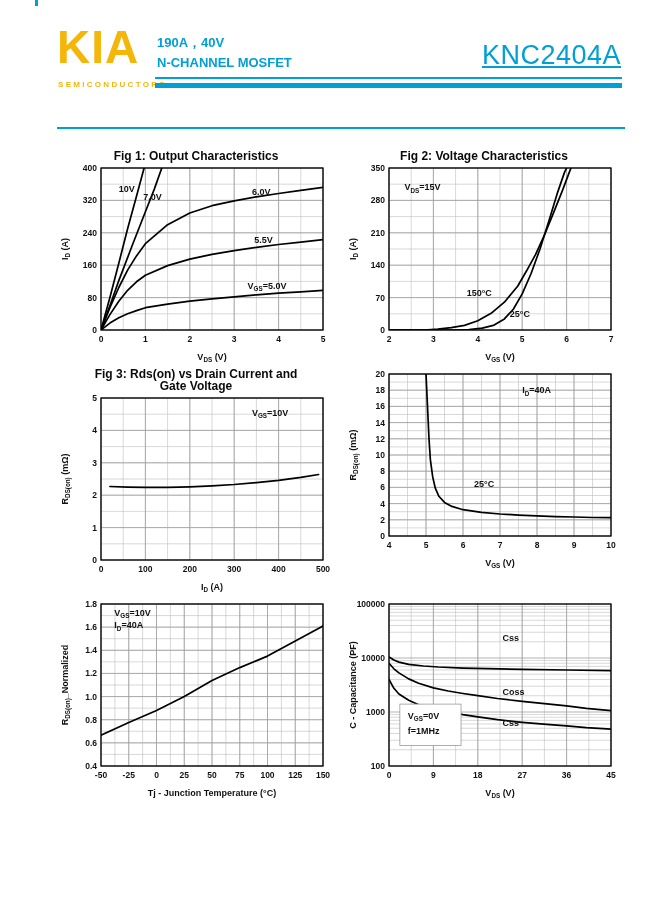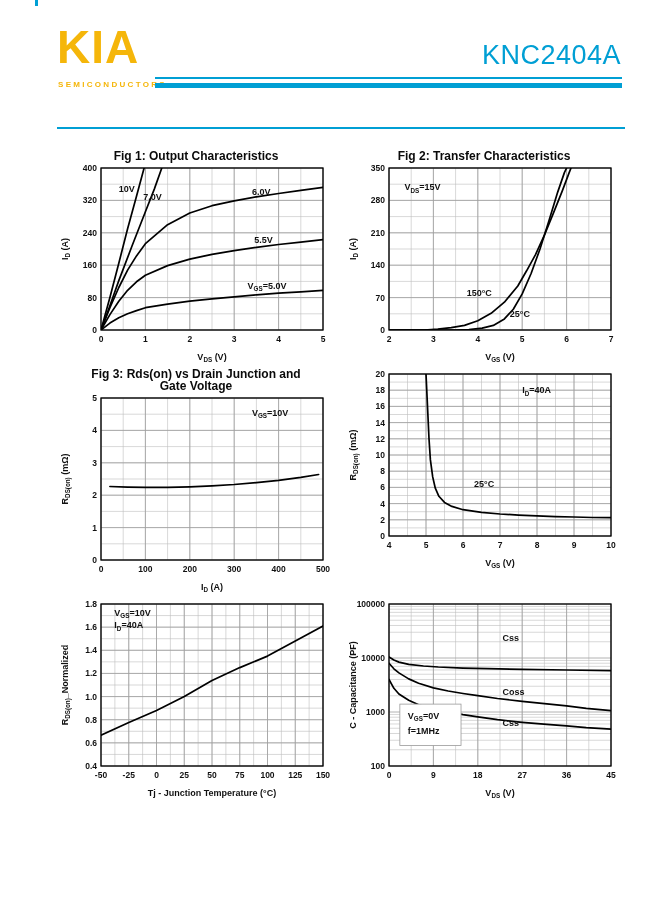--- a/index.html
+++ b/index.html
@@ -4,21 +4,21 @@
 <style>
   html,body{margin:0;padding:0;background:#ffffff;}
   .page{
     position:relative;width:649px;height:801px;background:#fff;
     font-family:"Liberation Sans",sans-serif;overflow:hidden;color:#111;
   }
   .corner-tick{position:absolute;left:35px;top:0;width:3px;height:6px;background:var(--accent,#009fd4);}
   .logo{position:absolute;left:57px;top:24px;color:var(--yellow,#f5b60a);font-size:46px;font-weight:800;line-height:1;letter-spacing:1px;}
   .logo-sub{position:absolute;left:58px;top:80px;color:var(--yellow,#f5b60a);font-size:8px;font-weight:700;letter-spacing:2.3px;}
   .spec{position:absolute;left:157px;top:33px;color:var(--accent,#009fd4);font-size:13px;font-weight:700;line-height:1.5;}
-  .part{position:absolute;right:28px;top:40px;color:var(--accent,#009fd4);font-size:27px;font-weight:500;letter-spacing:.5px;}
+  .part{position:absolute;right:28px;top:40px;color:var(--accent,#009fd4);font-size:27px;font-weight:500;letter-spacing:.5px;text-decoration:underline;}
   .hr-thin{position:absolute;left:155px;right:27px;top:77px;height:2px;background:var(--accent,#009fd4);}
   .hr-thick{position:absolute;left:155px;right:27px;top:83px;height:5px;background:var(--accent,#009fd4);}
   .section-heading{position:absolute;left:57px;top:103px;color:var(--accent,#009fd4);font-size:15px;font-weight:700;}
   .section-underline{position:absolute;left:57px;right:24px;top:127px;height:2px;background:var(--accent,#009fd4);}
   .figs{position:absolute;left:57px;top:138px;display:grid;grid-template-columns:278px 278px;column-gap:10px;row-gap:4px;}
   .fig{width:278px;}
   .fig-title{
     height:24px;display:flex;flex-direction:column;justify-content:flex-end;align-items:center;
     font-size:12px;font-weight:700;line-height:12px;text-align:center;white-space:pre-line;color:#0a0a0a;
   }
@@ -28,20 +28,24 @@
   .footer-rev{position:absolute;right:28px;top:846px;color:var(--accent,#009fd4);font-size:11px;font-weight:700;font-style:italic;}
 </style>
 </head>
 <body>
 
 <div class="page">
   <div class="corner-tick"></div>
 
   <div class="logo">KIA</div>
   <div class="logo-sub">SEMICONDUCTORS</div>
+  <div class="spec">
+    <div>190A，40V</div>
+    <div>N-CHANNEL MOSFET</div>
+  </div>
   <div class="part">KNC2404A</div>
   <div class="hr-thin"></div>
   <div class="hr-thick"></div>
 
   <div class="section-underline"></div>
 
   <div class="figs">
     <div class="fig">
       <div class="fig-title">Fig 1: Output Characteristics</div>
       <svg width="278" height="202" viewBox="0 0 278 202">
@@ -107,21 +111,21 @@
           <text x="40" y="138.6" font-size="8.5" font-weight="700" font-family="&quot;Liberation Sans&quot;,sans-serif" fill="#111" text-anchor="end"><tspan>80</tspan></text>
           <text x="40" y="106.2" font-size="8.5" font-weight="700" font-family="&quot;Liberation Sans&quot;,sans-serif" fill="#111" text-anchor="end"><tspan>160</tspan></text>
           <text x="40" y="73.8" font-size="8.5" font-weight="700" font-family="&quot;Liberation Sans&quot;,sans-serif" fill="#111" text-anchor="end"><tspan>240</tspan></text>
           <text x="40" y="41.400000000000006" font-size="8.5" font-weight="700" font-family="&quot;Liberation Sans&quot;,sans-serif" fill="#111" text-anchor="end"><tspan>320</tspan></text>
           <text x="40" y="9" font-size="8.5" font-weight="700" font-family="&quot;Liberation Sans&quot;,sans-serif" fill="#111" text-anchor="end"><tspan>400</tspan></text>
           <text x="155" y="198" font-size="9" font-weight="700" font-family="&quot;Liberation Sans&quot;,sans-serif" fill="#111" text-anchor="middle"><tspan>V</tspan><tspan font-size="6.3" dy="2.3">DS</tspan><tspan dy="-2.3"> (V)</tspan></text>
           <text x="11" y="87" font-size="9" font-weight="700" font-family="&quot;Liberation Sans&quot;,sans-serif" fill="#111" text-anchor="middle" transform="rotate(-90 11 87)"><tspan>I</tspan><tspan font-size="6.3" dy="2.3">D</tspan><tspan dy="-2.3"> (A)</tspan></text>
         </svg>
     </div>
     <div class="fig">
-      <div class="fig-title">Fig 2: Transfer Characteristics</div>
+      <div class="fig-title">Fig 2: Voltage Characteristics</div>
       <svg width="278" height="202" viewBox="0 0 278 202">
           <line x1="44" y1="6" x2="44" y2="168" stroke="#bdbdbd" stroke-width="0.6"></line>
           <line x1="66.2" y1="6" x2="66.2" y2="168" stroke="#bdbdbd" stroke-width="0.6"></line>
           <line x1="88.4" y1="6" x2="88.4" y2="168" stroke="#bdbdbd" stroke-width="0.6"></line>
           <line x1="110.6" y1="6" x2="110.6" y2="168" stroke="#bdbdbd" stroke-width="0.6"></line>
           <line x1="132.8" y1="6" x2="132.8" y2="168" stroke="#bdbdbd" stroke-width="0.6"></line>
           <line x1="155" y1="6" x2="155" y2="168" stroke="#bdbdbd" stroke-width="0.6"></line>
           <line x1="177.2" y1="6" x2="177.2" y2="168" stroke="#bdbdbd" stroke-width="0.6"></line>
           <line x1="199.39999999999998" y1="6" x2="199.39999999999998" y2="168" stroke="#bdbdbd" stroke-width="0.6"></line>
           <line x1="221.60000000000002" y1="6" x2="221.60000000000002" y2="168" stroke="#bdbdbd" stroke-width="0.6"></line>
@@ -173,21 +177,21 @@
           <text x="40" y="138.6" font-size="8.5" font-weight="700" font-family="&quot;Liberation Sans&quot;,sans-serif" fill="#111" text-anchor="end"><tspan>70</tspan></text>
           <text x="40" y="106.2" font-size="8.5" font-weight="700" font-family="&quot;Liberation Sans&quot;,sans-serif" fill="#111" text-anchor="end"><tspan>140</tspan></text>
           <text x="40" y="73.8" font-size="8.5" font-weight="700" font-family="&quot;Liberation Sans&quot;,sans-serif" fill="#111" text-anchor="end"><tspan>210</tspan></text>
           <text x="40" y="41.400000000000006" font-size="8.5" font-weight="700" font-family="&quot;Liberation Sans&quot;,sans-serif" fill="#111" text-anchor="end"><tspan>280</tspan></text>
           <text x="40" y="9" font-size="8.5" font-weight="700" font-family="&quot;Liberation Sans&quot;,sans-serif" fill="#111" text-anchor="end"><tspan>350</tspan></text>
           <text x="155" y="198" font-size="9" font-weight="700" font-family="&quot;Liberation Sans&quot;,sans-serif" fill="#111" text-anchor="middle"><tspan>V</tspan><tspan font-size="6.3" dy="2.3">GS</tspan><tspan dy="-2.3"> (V)</tspan></text>
           <text x="11" y="87" font-size="9" font-weight="700" font-family="&quot;Liberation Sans&quot;,sans-serif" fill="#111" text-anchor="middle" transform="rotate(-90 11 87)"><tspan>I</tspan><tspan font-size="6.3" dy="2.3">D</tspan><tspan dy="-2.3"> (A)</tspan></text>
         </svg>
     </div>
     <div class="fig">
-      <div class="fig-title">Fig 3: Rds(on) vs Drain Junction and
+      <div class="fig-title">Fig 3: Rds(on) vs Drain Current and
 Gate Voltage</div>
       <svg width="278" height="202" viewBox="0 0 278 202">
           <line x1="44" y1="6" x2="44" y2="168" stroke="#bdbdbd" stroke-width="0.6"></line>
           <line x1="66.2" y1="6" x2="66.2" y2="168" stroke="#bdbdbd" stroke-width="0.6"></line>
           <line x1="88.4" y1="6" x2="88.4" y2="168" stroke="#bdbdbd" stroke-width="0.6"></line>
           <line x1="110.6" y1="6" x2="110.6" y2="168" stroke="#bdbdbd" stroke-width="0.6"></line>
           <line x1="132.8" y1="6" x2="132.8" y2="168" stroke="#bdbdbd" stroke-width="0.6"></line>
           <line x1="155" y1="6" x2="155" y2="168" stroke="#bdbdbd" stroke-width="0.6"></line>
           <line x1="177.2" y1="6" x2="177.2" y2="168" stroke="#bdbdbd" stroke-width="0.6"></line>
           <line x1="199.39999999999998" y1="6" x2="199.39999999999998" y2="168" stroke="#bdbdbd" stroke-width="0.6"></line>

